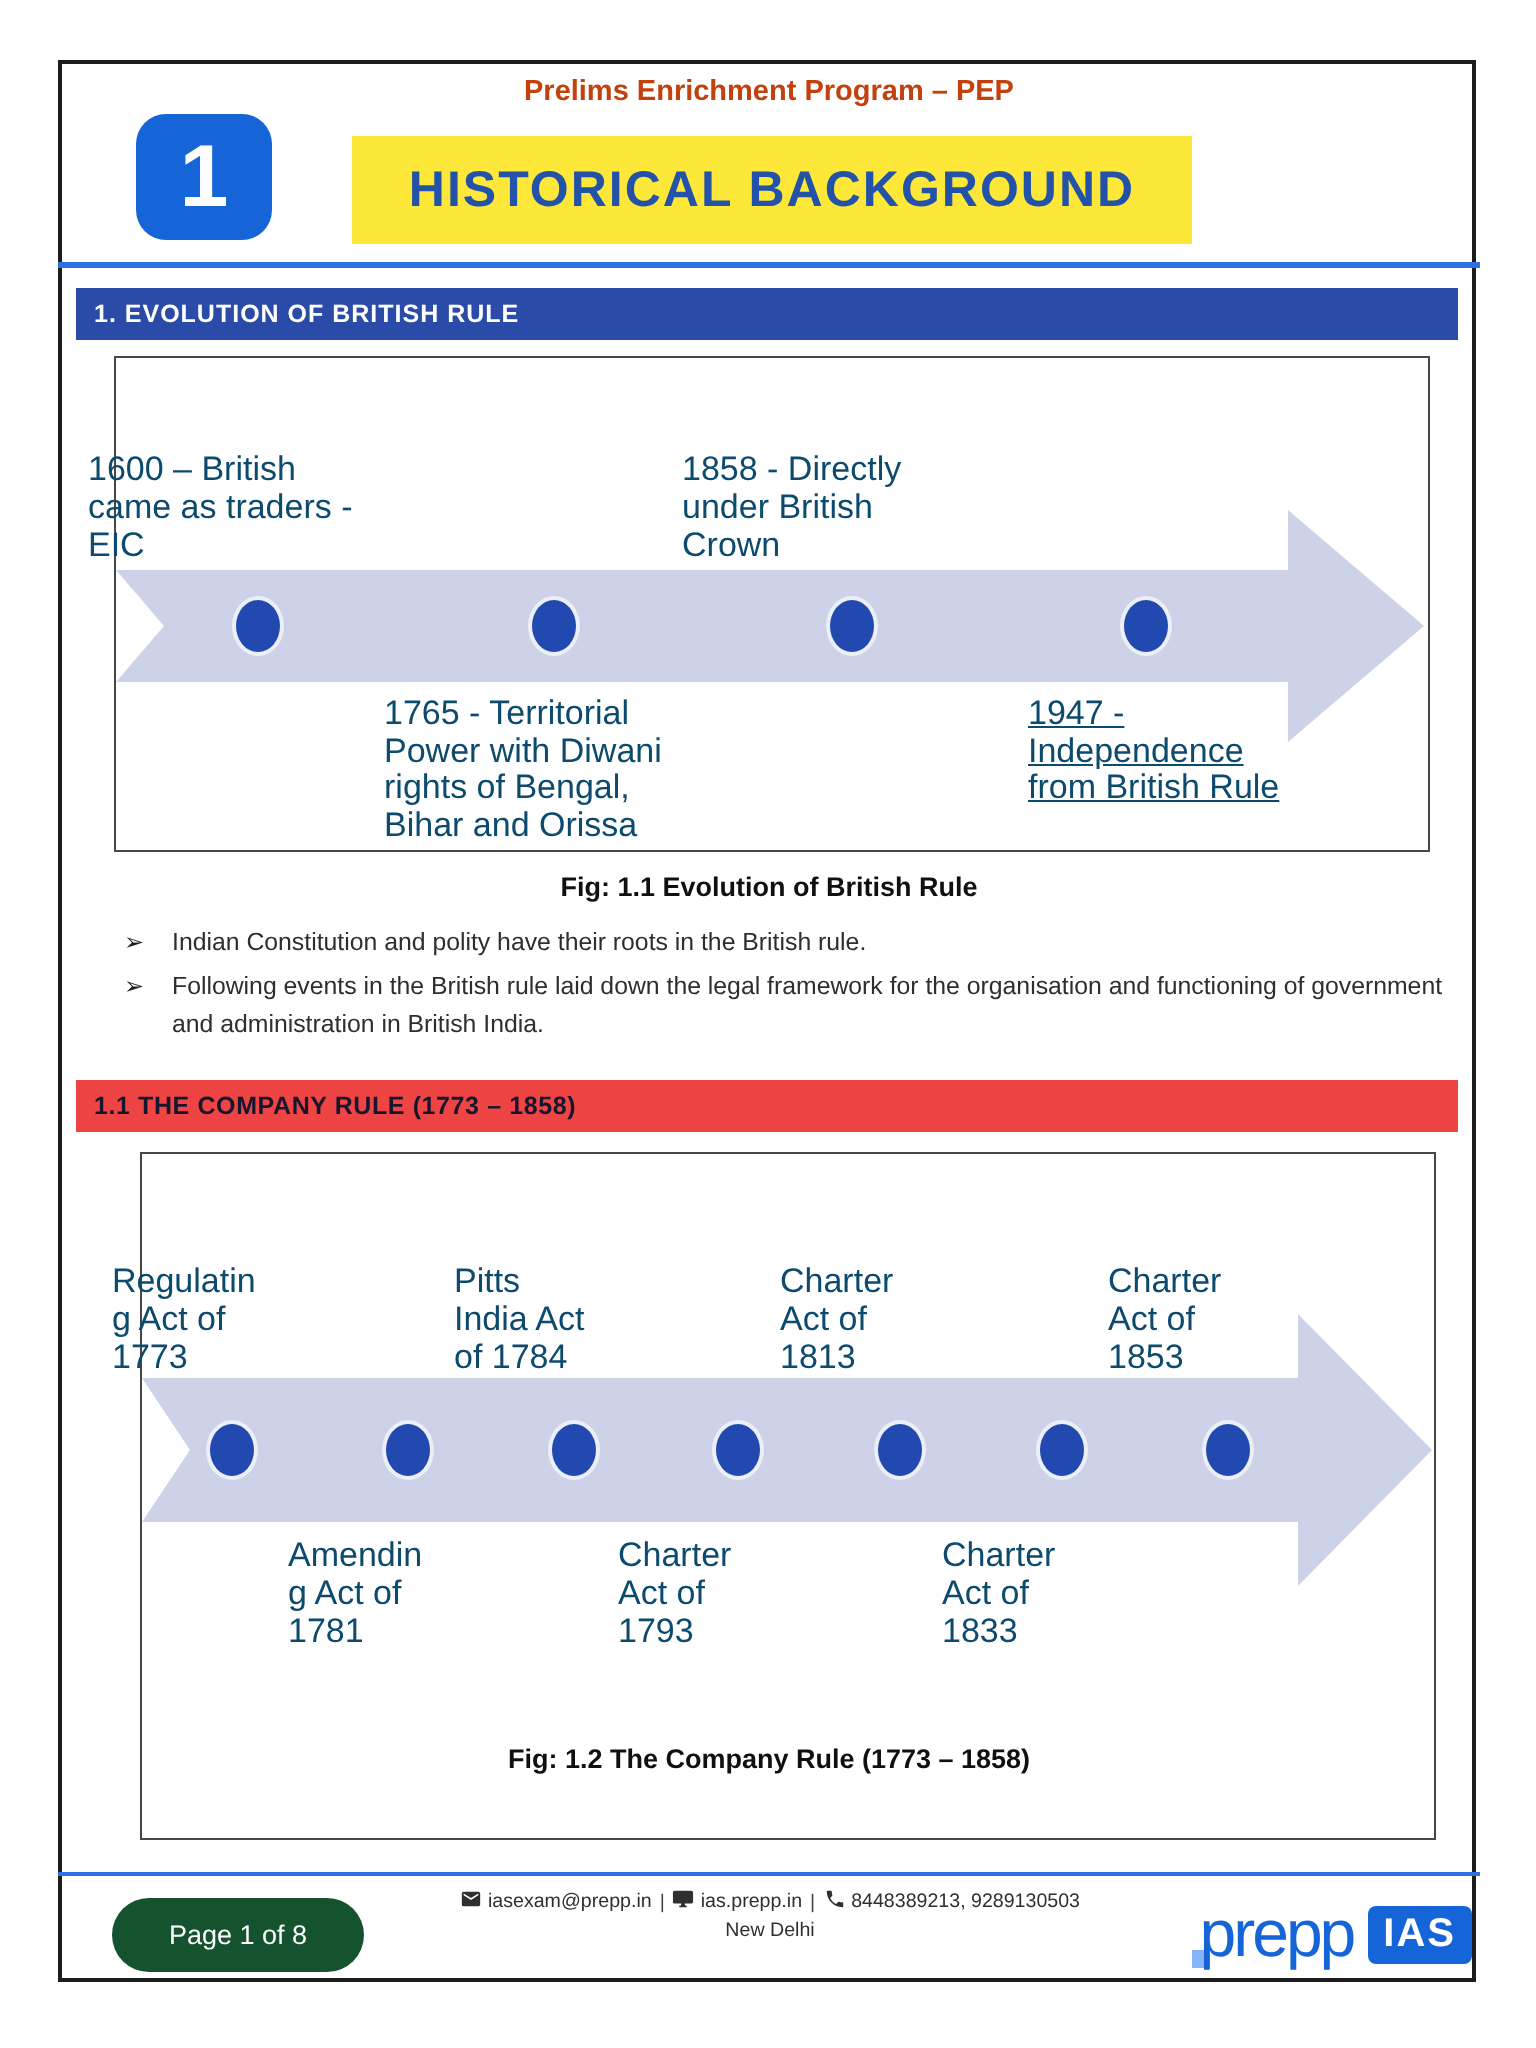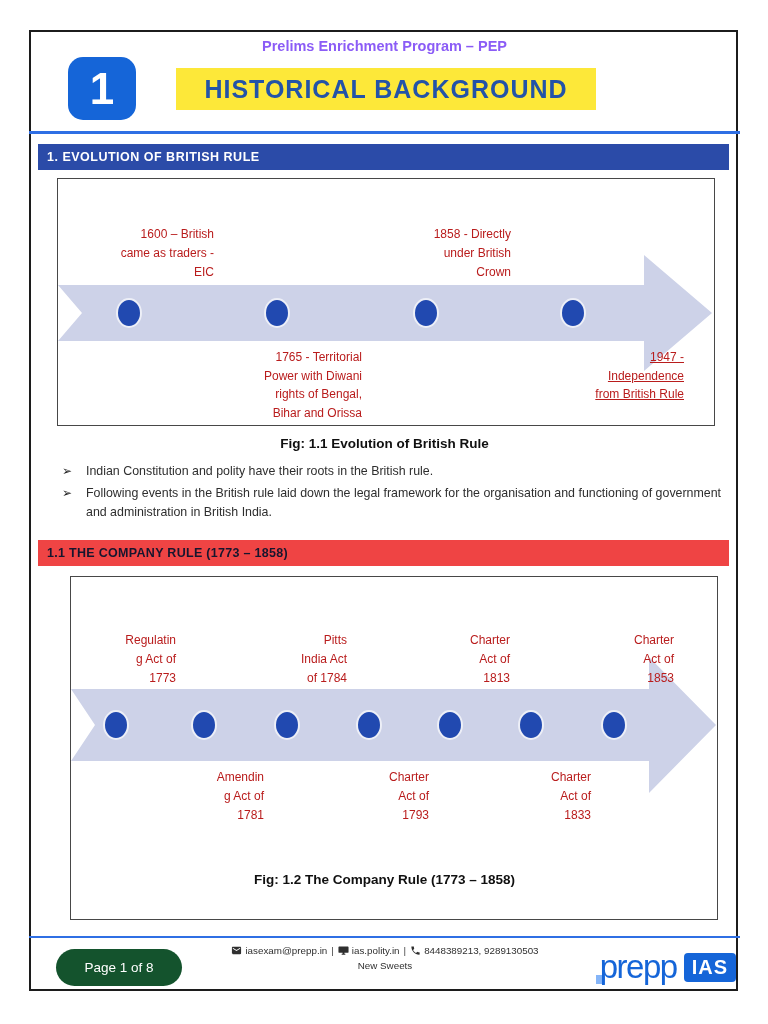--- a/index.html
+++ b/index.html
@@ -1,38 +1,38 @@
 <!DOCTYPE html>
 <html><head>
 <meta charset="utf-8">
 <style>
   html,body{margin:0;padding:0;background:#fff;}
   .page{
     position:relative;width:768px;height:1024px;background:#fff;overflow:hidden;
     font-family:"Liberation Sans","DejaVu Sans",sans-serif;color:#222;
   }
   .page-frame{position:absolute;left:29px;top:30px;width:709px;height:961px;border:2px solid #1c1c1c;box-sizing:border-box;}
-  .program-title{position:absolute;left:29px;top:38px;width:711px;text-align:center;font-size:14.5px;font-weight:bold;color:#8b5cf6;}
+  .program-title{position:absolute;left:29px;top:38px;width:711px;text-align:center;font-size:14.5px;font-weight:bold;color:#c2410c;}
   .chapter-num{position:absolute;left:68px;top:57px;width:68px;height:63px;background:#1565D8;border-radius:15px;
     display:flex;align-items:center;justify-content:center;color:#fff;font-size:44px;font-weight:bold;}
-  .chapter-title{position:absolute;left:176px;top:68px;width:420px;height:42px;background:#FDE839;
+  .chapter-title{position:absolute;left:176px;top:68px;width:420px;height:54px;background:#FDE839;
     display:flex;align-items:center;justify-content:center;}
   .chapter-title span{font-size:25px;font-weight:bold;color:#2353A8;letter-spacing:1px;}
   .header-divider{position:absolute;left:29px;top:131px;width:711px;height:3px;background:#2F6FE4;}
   .section-bar{position:absolute;left:38px;top:144px;width:691px;height:26px;background:#2B4BA8;
     color:#fff;font-size:12.5px;font-weight:bold;letter-spacing:.5px;line-height:26px;padding-left:9px;box-sizing:border-box;}
   .subsection-bar{position:absolute;left:38px;top:540px;width:691px;height:26px;background:#ef4444;
     color:#16162e;font-size:12.5px;font-weight:bold;letter-spacing:.3px;line-height:26px;padding-left:9px;box-sizing:border-box;}
   .fig-box{position:absolute;background:#fff;border:1.5px solid #474747;box-sizing:border-box;}
   .fig1{left:57px;top:178px;width:658px;height:248px;}
   .fig2{left:70px;top:576px;width:648px;height:344px;}
   .arrow-svg{position:absolute;left:0;top:0;}
   .tl-dot{position:absolute;width:26px;height:30px;border-radius:50%;background:#2149B0;border:2px solid #EDEFF7;box-sizing:border-box;}
-  .tl-label{position:absolute;transform:translateX(-50%);text-align:right;white-space:pre-line;
-    font-size:12px;line-height:19px;color:#b91c1c;}
+  .tl-label{position:absolute;transform:translateX(-50%);text-align:left;white-space:pre-line;
+    font-size:17px;line-height:19px;color:#0c4a6e;}
   .fig-caption{position:absolute;left:29px;width:711px;text-align:center;font-size:13.5px;font-weight:bold;color:#101010;}
   .bullets{position:absolute;left:62px;top:462px;width:666px;}
   .bullet{display:flex;margin-bottom:3px;}
   .bullet .marker{flex:0 0 24px;font-size:12px;color:#222;line-height:19px;}
   .bullet .btext{font-size:12.4px;line-height:19px;color:#2e2e2e;}
   .footer-line{position:absolute;left:29px;top:936px;width:711px;height:2px;background:#2F6FE4;}
   .page-pill{position:absolute;left:56px;top:949px;width:126px;height:37px;background:#14532d;border-radius:19px;
     display:flex;align-items:center;justify-content:center;color:#fff;font-size:13.5px;}
   .contact{position:absolute;left:200px;top:944px;width:370px;text-align:center;font-size:9.8px;line-height:14.5px;color:#2f2f2f;}
   .contact .sep{margin:0 4px;color:#444;}
@@ -135,25 +135,25 @@
 
   <div class="footer-line"></div>
   <div class="page-pill">Page 1 of 8</div>
 
   <div class="contact">
     <div>
       <svg class="c-icon" width="11" height="11" viewBox="0 0 24 24">
           <path fill="#2f2f2f" d="M20 4H4C2.9 4 2 4.9 2 6v12c0 1.1.9 2 2 2h16c1.1 0 2-.9 2-2V6c0-1.1-.9-2-2-2zm0 4l-8 5-8-5V6l8 5 8-5v2z"></path>
         </svg><span>iasexam@prepp.in</span><span class="sep">|</span><svg class="c-icon" width="11" height="11" viewBox="0 0 24 24">
           <path fill="#2f2f2f" d="M21 3H3c-1.1 0-2 .9-2 2v10c0 1.1.9 2 2 2h7v2H8v2h8v-2h-2v-2h7c1.1 0 2-.9 2-2V5c0-1.1-.9-2-2-2z"></path>
-        </svg><span>ias.polity.in</span><span class="sep">|</span><svg class="c-icon" width="11" height="11" viewBox="0 0 24 24">
+        </svg><span>ias.prepp.in</span><span class="sep">|</span><svg class="c-icon" width="11" height="11" viewBox="0 0 24 24">
           <path fill="#2f2f2f" d="M6.6 10.8c1.4 2.8 3.8 5.1 6.6 6.6l2.2-2.2c.3-.3.7-.4 1-.2 1.1.4 2.3.6 3.6.6.6 0 1 .4 1 1V20c0 .6-.4 1-1 1C10.8 21 3 13.2 3 3.9 3 3.4 3.4 3 4 3h3.5c.6 0 1 .4 1 1 0 1.2.2 2.4.6 3.6.1.3 0 .7-.2 1l-2.3 2.2z"></path>
         </svg><span>8448389213, 9289130503</span>
     </div>
-    <div>New Sweets</div>
+    <div>New Delhi</div>
   </div>
 
   <div class="logo">
     <span class="logo-text-wrap">
       <span class="logo-accent"></span>
       <span class="logo-text">prepp</span>
     </span>
     <span class="logo-badge">IAS</span>
   </div>
 </div>

